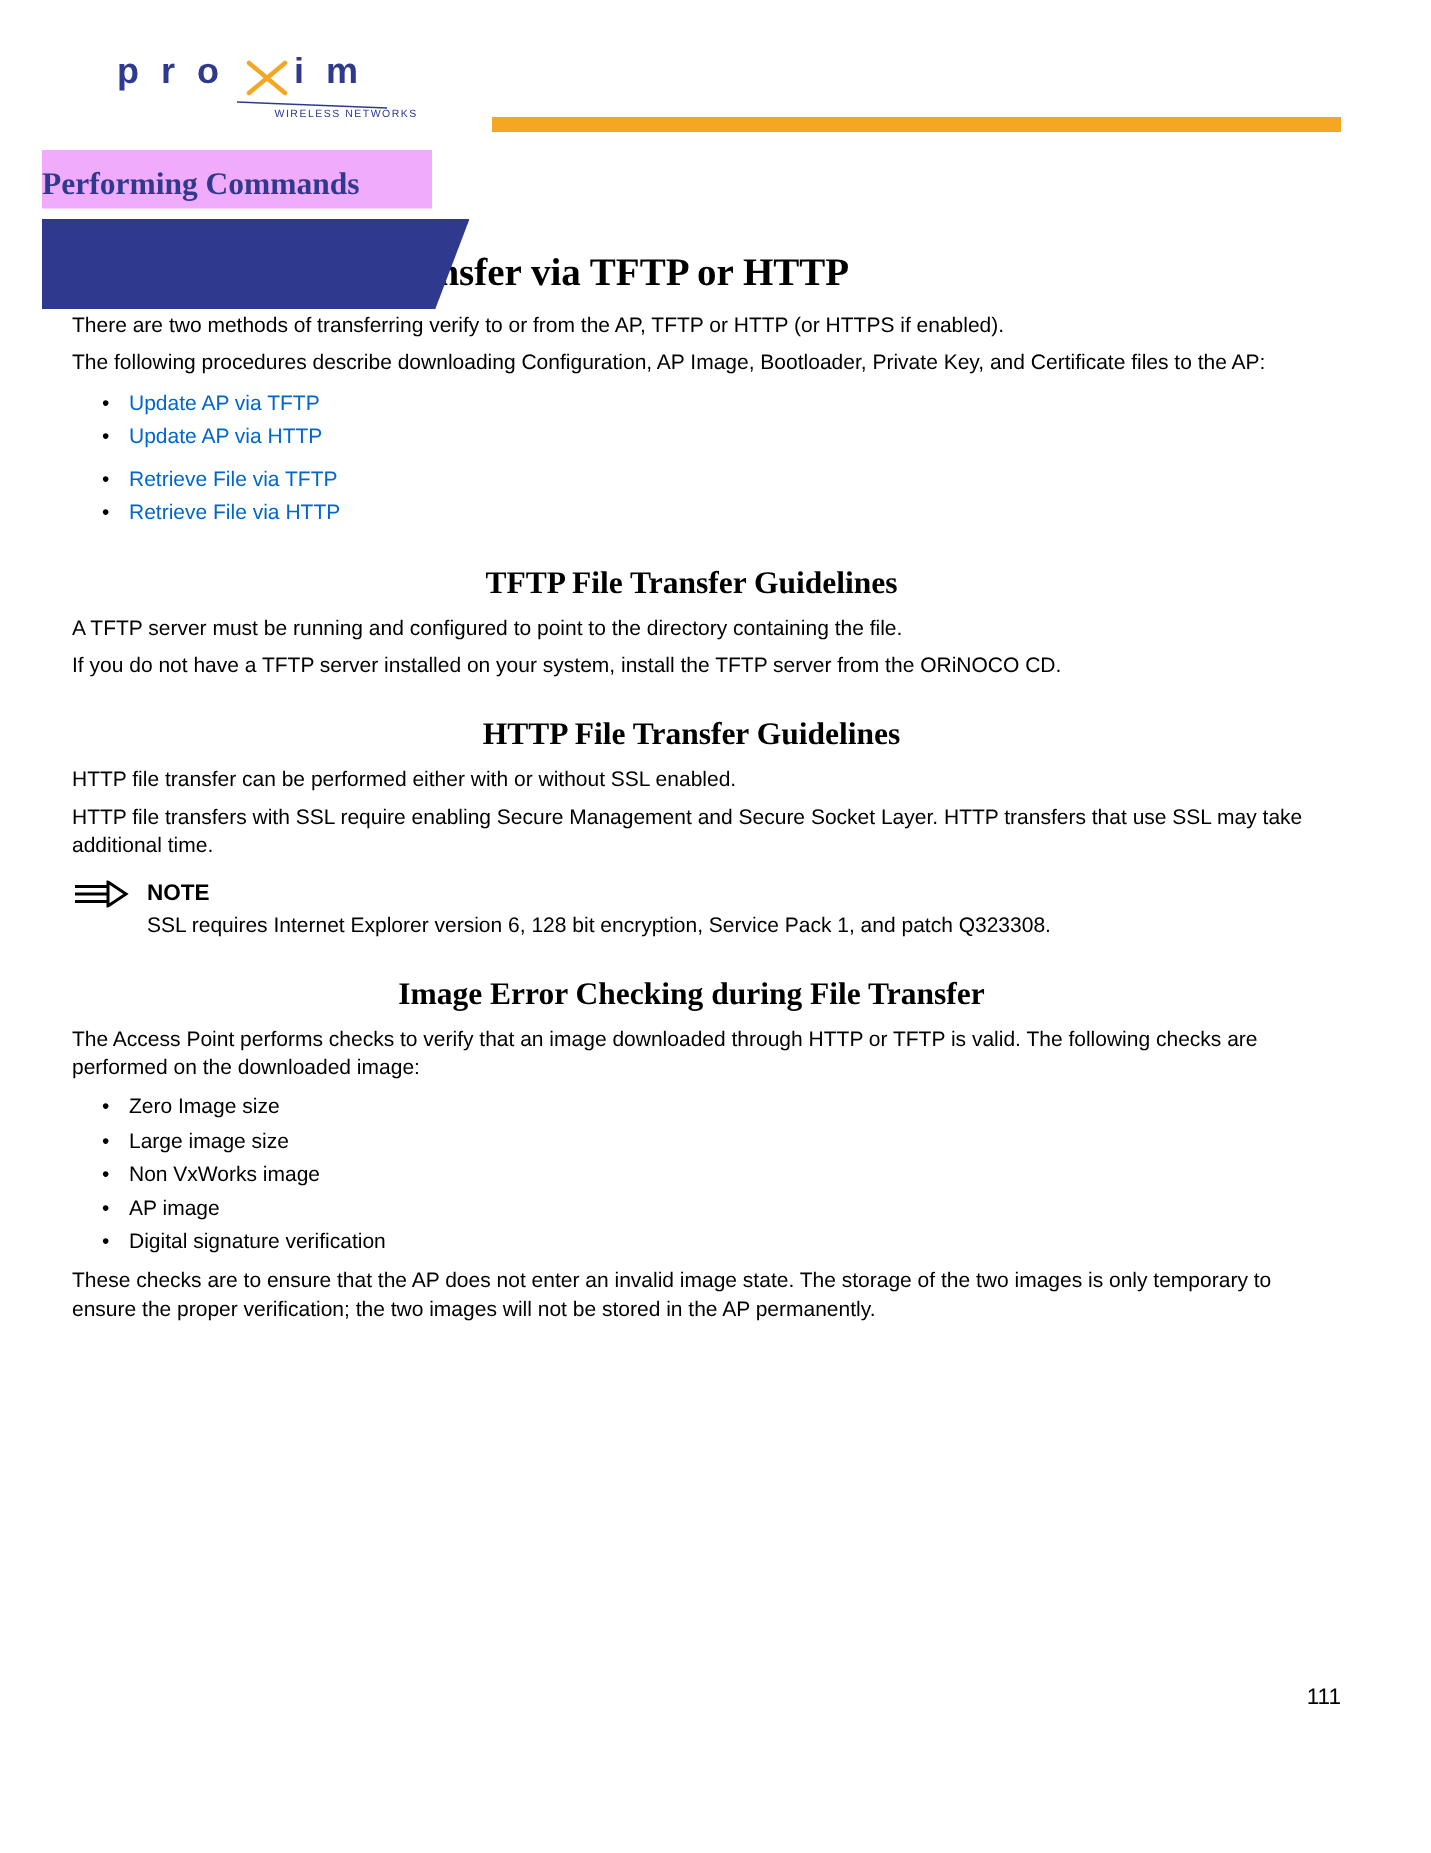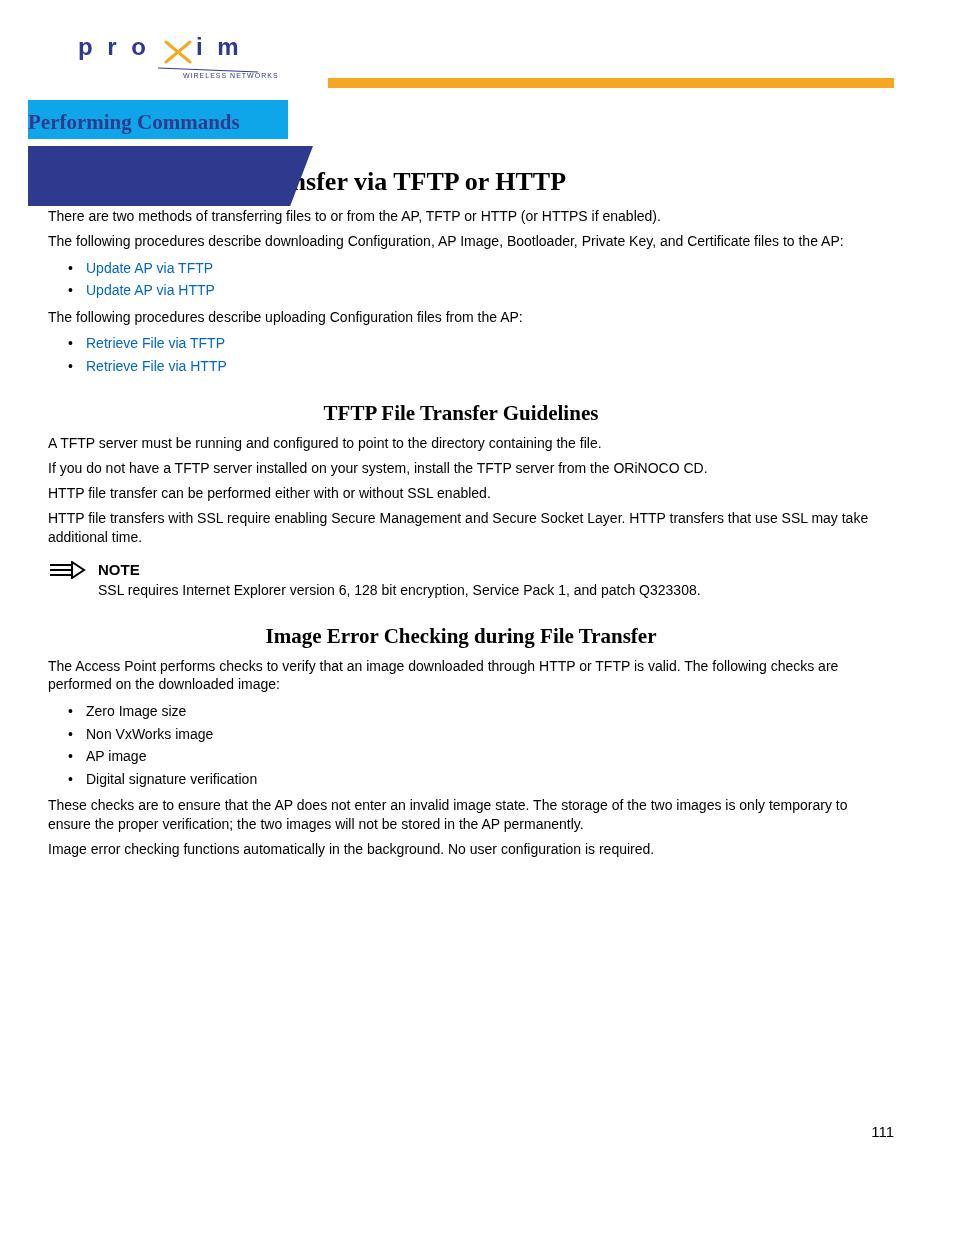--- a/index.html
+++ b/index.html
@@ -39,21 +39,21 @@
     top: 46px;
     width: 285px;
     height: 60px;
     background: #2f3a8f;
     clip-path: polygon(0 0, 100% 0, 92% 100%, 0 100%);
     z-index: 0;
   }
   .section-title {
     position: relative;
     z-index: 2;
-    background: #0ea5e9;
+    background: #f0abfc;
     font-family: "Times New Roman", Times, serif;
     font-weight: bold;
     color: #2f3a8f;
     font-size: 21px;
     padding: 10px 0 4px 0;
     margin-top: 10px;
     width: 260px;
   }
   .section-title-wrap {
     position: relative;
@@ -140,60 +140,60 @@
     <div class="orange-bar"></div>
   </div>
 
   <div class="section-title-wrap">
     <div class="blue-bar"></div>
     <div class="section-title">Performing Commands</div>
   </div>
 
   <h1 class="main">Introduction to File Transfer via TFTP or HTTP</h1>
 
-  <p class="body">There are two methods of transferring files to or from the AP, TFTP or HTTP (or HTTPS if enabled).</p>
+  <p class="body">There are two methods of transferring verify to or from the AP, TFTP or HTTP (or HTTPS if enabled).</p>
   <p class="body">The following procedures describe downloading Configuration, AP Image, Bootloader, Private Key, and Certificate files to the AP:</p>
 
   <ul class="links">
     <li><span class="link-text">Update AP via TFTP</span></li>
     <li><span class="link-text">Update AP via HTTP</span></li>
   </ul>
 
-  <p class="body">The following procedures describe uploading Configuration files from the AP:</p>
 
   <ul class="links">
     <li><span class="link-text">Retrieve File via TFTP</span></li>
     <li><span class="link-text">Retrieve File via HTTP</span></li>
   </ul>
 
   <h2 class="sub">TFTP File Transfer Guidelines</h2>
   <p class="body">A TFTP server must be running and configured to point to the directory containing the file.</p>
   <p class="body">If you do not have a TFTP server installed on your system, install the TFTP server from the ORiNOCO CD.</p>
 
+  <h2 class="sub">HTTP File Transfer Guidelines</h2>
   <p class="body">HTTP file transfer can be performed either with or without SSL enabled.</p>
   <p class="body">HTTP file transfers with SSL require enabling Secure Management and Secure Socket Layer. HTTP transfers that use SSL may take additional time.</p>
 
   <div class="note-row">
     <svg width="38" height="18" viewBox="0 0 38 18">
       <line x1="2" y1="4" x2="24" y2="4" stroke="#000" stroke-width="2"></line>
       <line x1="2" y1="9" x2="24" y2="9" stroke="#000" stroke-width="2"></line>
       <line x1="2" y1="14" x2="24" y2="14" stroke="#000" stroke-width="2"></line>
       <path d="M 24 1 L 36 9 L 24 17 Z" fill="none" stroke="#000" stroke-width="2"></path>
     </svg>
     <span class="note-label">NOTE</span>
   </div>
   <p class="note-text">SSL requires Internet Explorer version 6, 128 bit encryption, Service Pack 1, and patch Q323308.</p>
 
   <h2 class="sub">Image Error Checking during File Transfer</h2>
   <p class="body">The Access Point performs checks to verify that an image downloaded through HTTP or TFTP is valid. The following checks are performed on the downloaded image:</p>
 
   <ul class="plain">
     <li>Zero Image size</li>
+    <li>Large image size</li>
     <li>Non VxWorks image</li>
     <li>AP image</li>
     <li>Digital signature verification</li>
   </ul>
 
   <p class="body">These checks are to ensure that the AP does not enter an invalid image state. The storage of the two images is only temporary to ensure the proper verification; the two images will not be stored in the AP permanently.</p>
-  <p class="body">Image error checking functions automatically in the background. No user configuration is required.</p>
 
   <div class="page-num">111</div>
 </div>
 
 </body></html>

